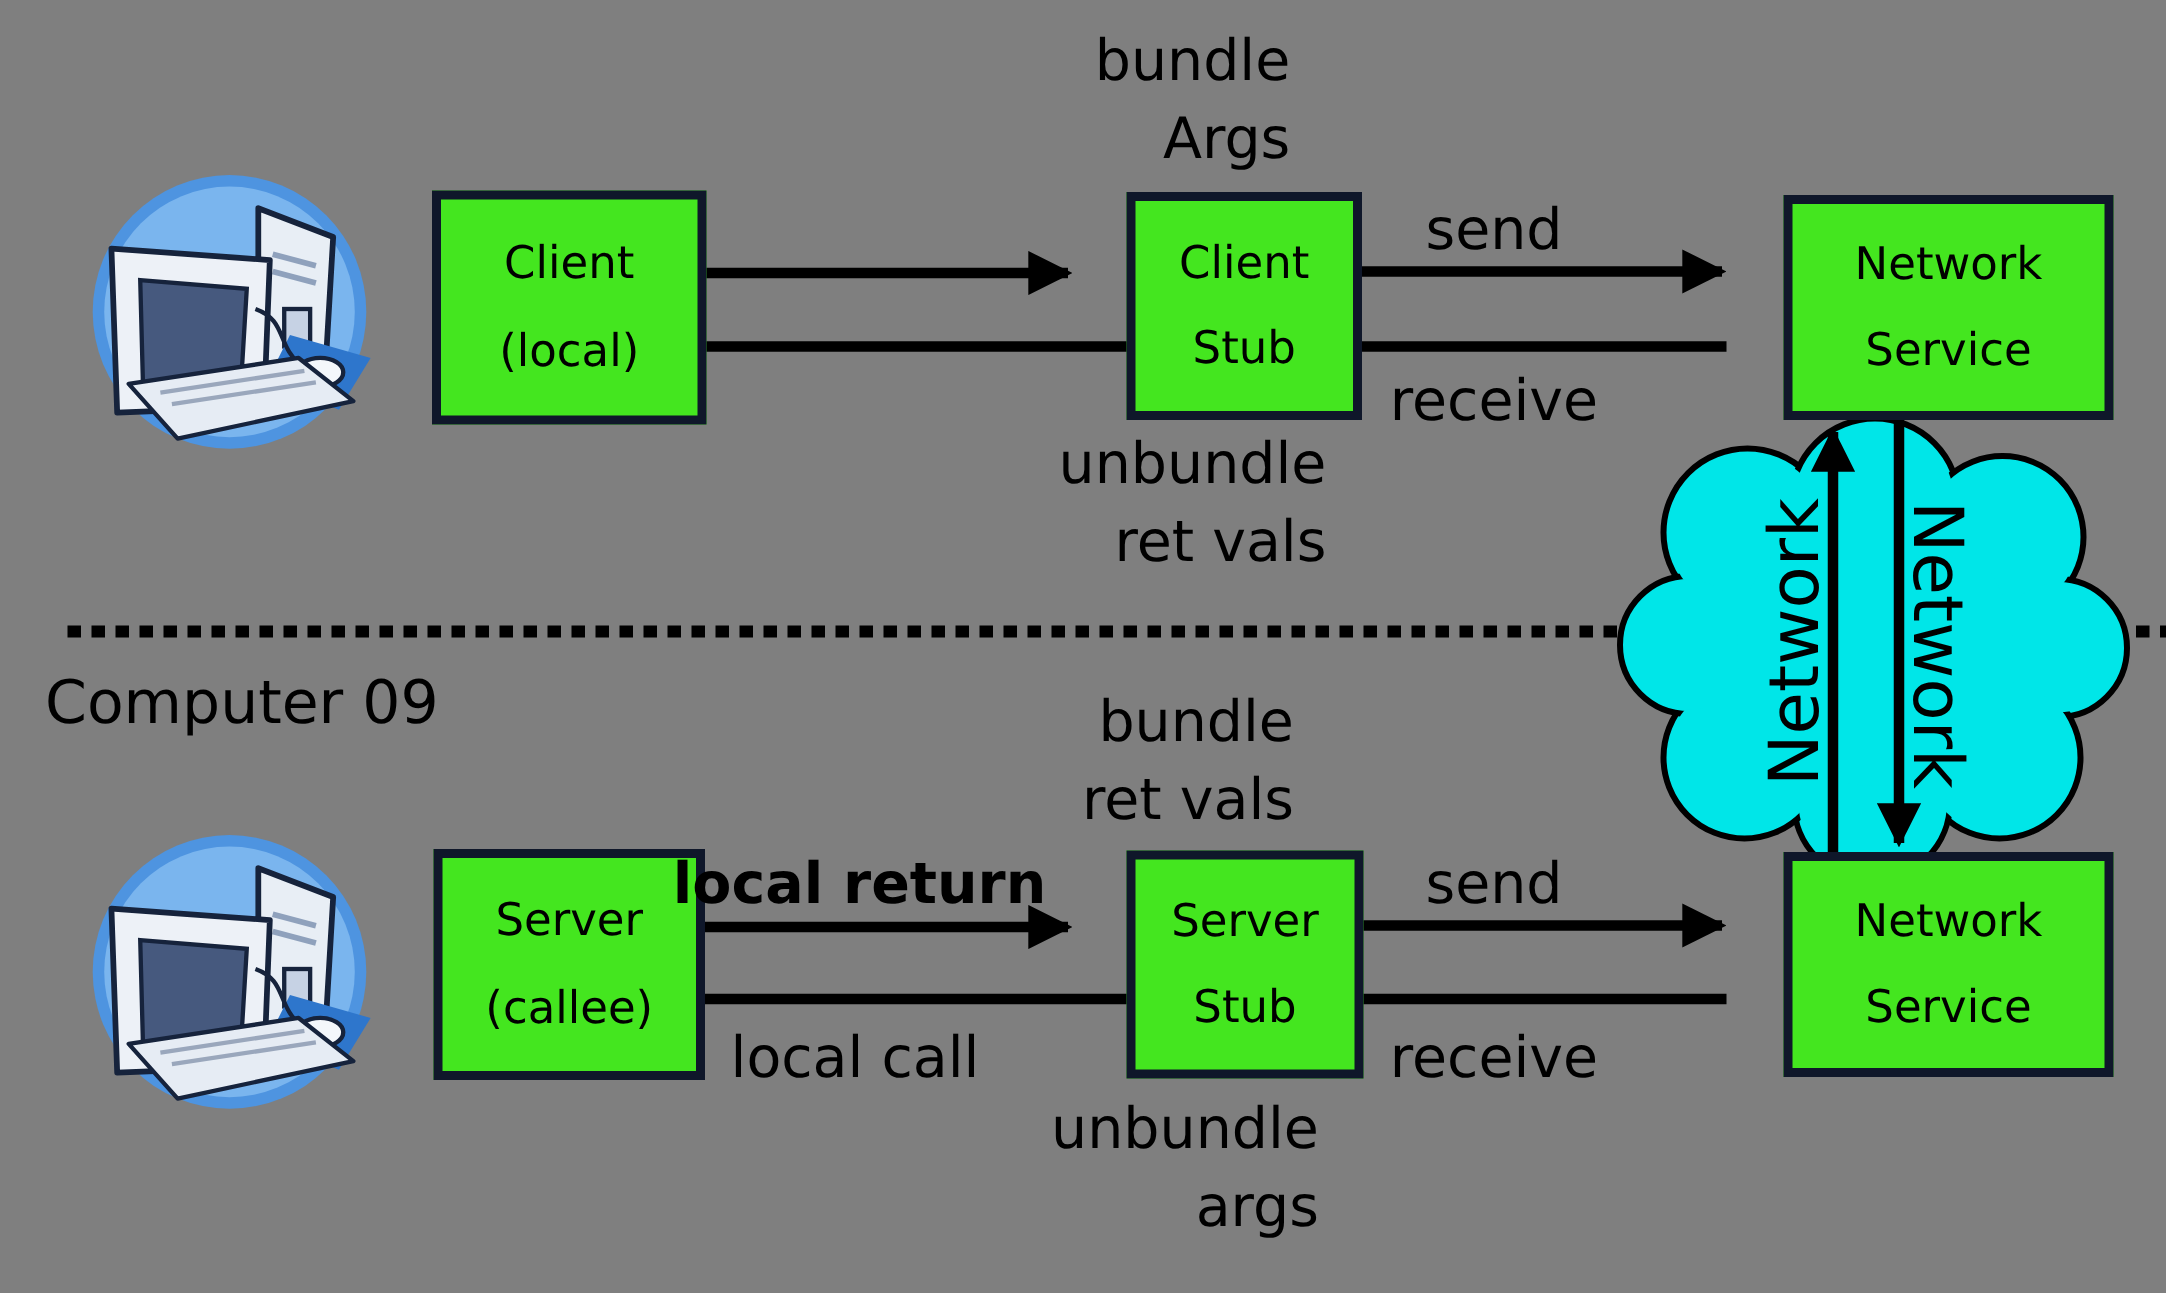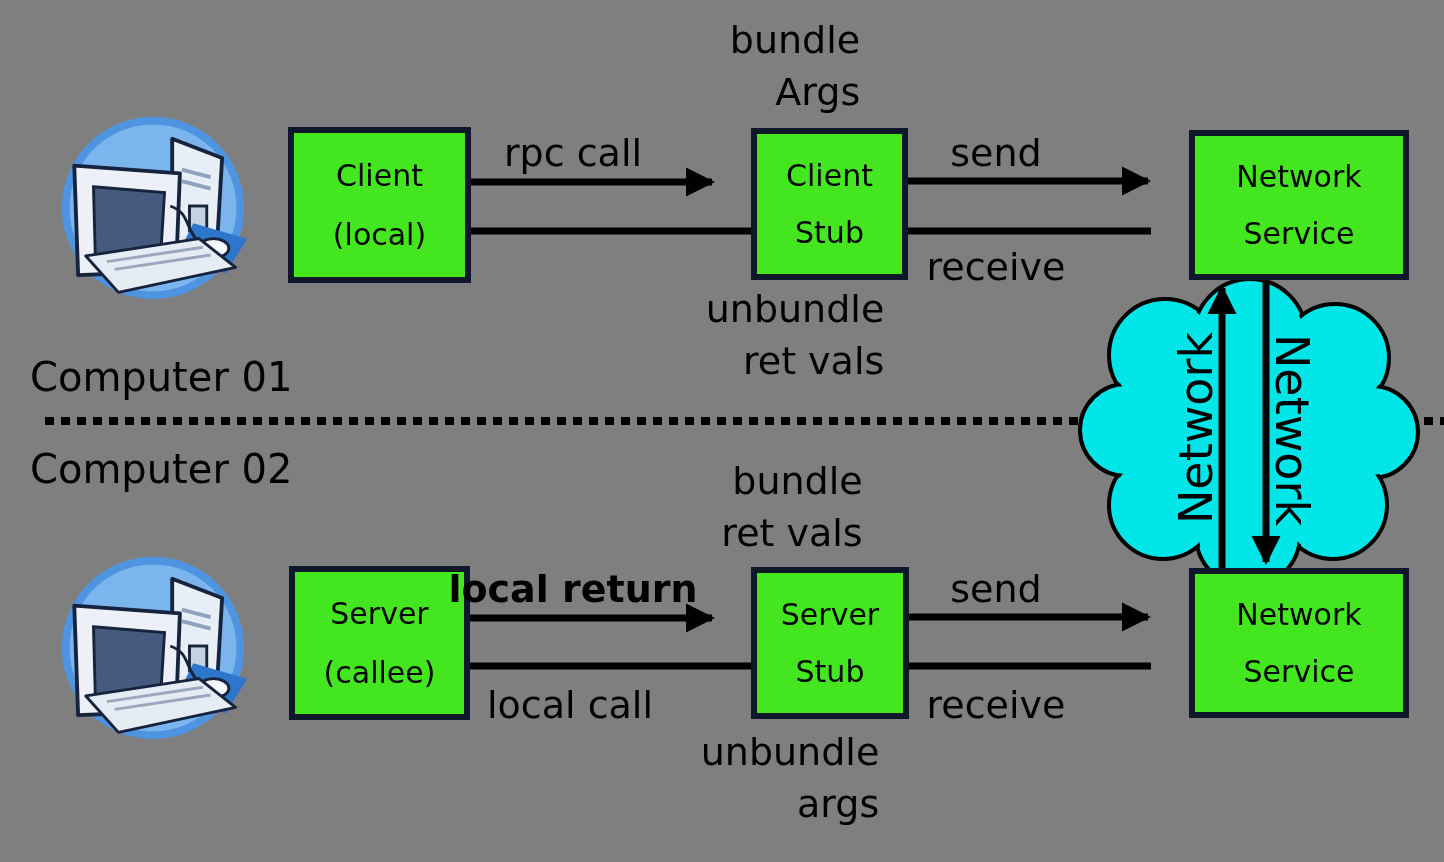--- a/index.html
+++ b/index.html
@@ -157,30 +157,28 @@
   </div>
   <div class="box" style="left:1153px; top:568px; width:220px; height:150px;">
     <span class="line">Network</span>
     <span class="line">Service</span>
   </div>
 
   <div class="lbl two" style="left:795px; top:14px;">
     <span class="line">bundle</span>
     <span class="line">Args</span>
   </div>
-  <div class="lbl" style="left:573px; top:130px;">rpc call</div>
   <div class="lbl" style="left:996px; top:130px;">send</div>
   <div class="lbl" style="left:996px; top:244px;">receive</div>
   <div class="lbl two" style="left:795px; top:283px;">
     <span class="line">unbundle</span>
     <span class="line">ret vals</span>
   </div>
-  <div class="lbl corner" style="left:30px; top:352px;">Computer 01</div>
 
-  <div class="lbl corner" style="left:30px; top:444px;">Computer 02</div>
+  <div class="lbl corner" style="left:30px; top:444px;">Computer 09</div>
   <div class="lbl two" style="left:792px; top:455px;">
     <span class="line">bundle</span>
     <span class="line">ret vals</span>
   </div>
   <div class="lbl" style="left:573px; top:566px;font-weight:bold;">local return</div>
   <div class="lbl" style="left:996px; top:566px;">send</div>
   <div class="lbl" style="left:570px; top:682px;text-align:center;">local call</div>
   <div class="lbl" style="left:996px; top:682px;">receive</div>
   <div class="lbl two" style="left:790px; top:726px;">
     <span class="line">unbundle</span>

